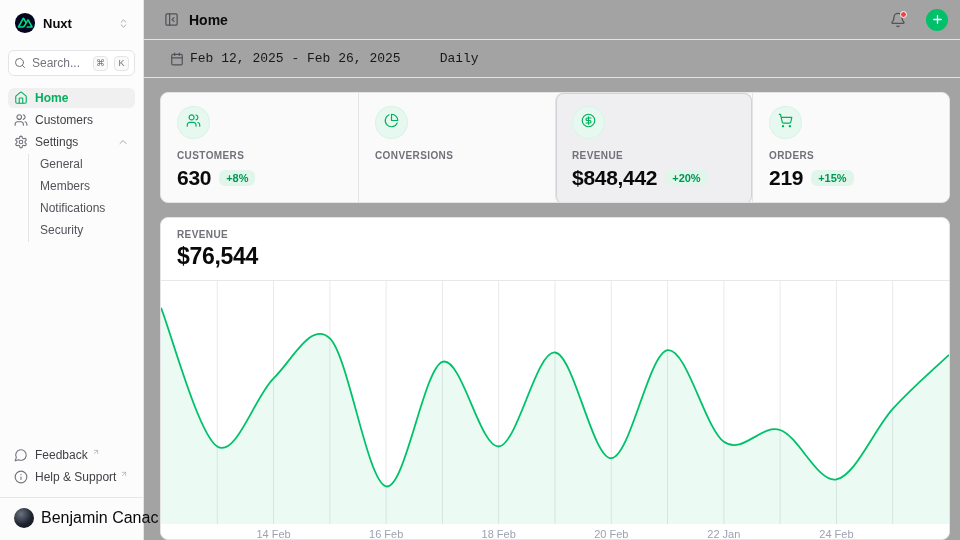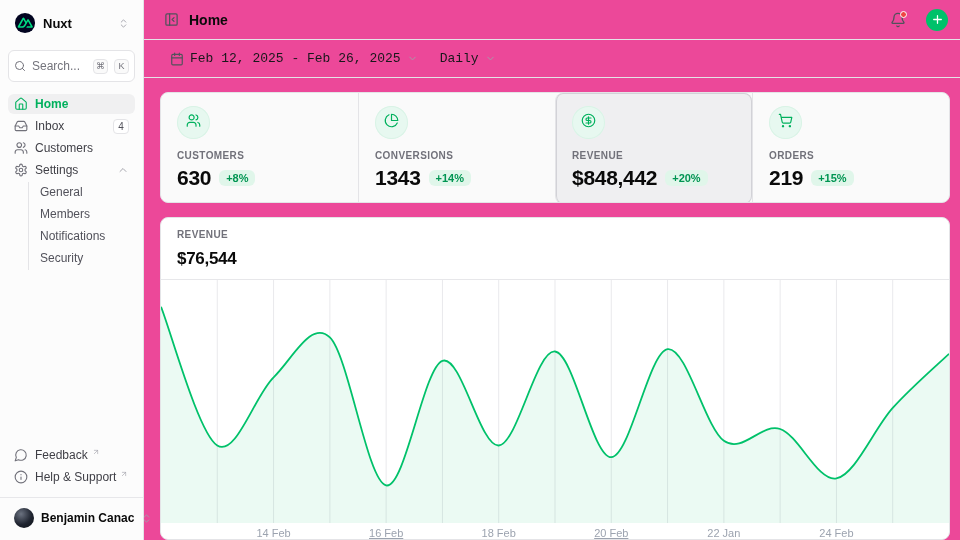--- a/index.html
+++ b/index.html
@@ -1,43 +1,43 @@
 <!DOCTYPE html>
 <html><head>
 <meta charset="utf-8">
 <style>
   html,body{margin:0;padding:0;background:#fff;}
   *{box-sizing:border-box;}
   body{font-family:"Liberation Sans",sans-serif;color:#0a0a0a;-webkit-font-smoothing:antialiased;}
-  .app{width:960px;height:540px;display:flex;overflow:hidden;background:#ec4899;}
+  .app{width:960px;height:540px;display:flex;overflow:hidden;background:#a3a3a3;}
 
   
   .sidebar{width:144px;min-width:144px;border-right:1px solid #e4e4e7;display:flex;flex-direction:column;padding:8px;background:#fcfcfc;}
   .team-row{display:flex;align-items:center;gap:7px;padding:4px 6px;border-radius:6px;cursor:pointer;}
   .team-row .logo{width:22px;height:22px;display:inline-flex;}
   .team-name{font-size:13px;font-weight:700;flex:1;}
   .updown{color:#a1a1aa;display:inline-flex;}
-  .searchbar{margin-top:12px;height:32px;border:1px solid #e4e4e7;background:#fff;border-radius:6px;display:flex;align-items:center;gap:6px;padding:0 5px;color:#71717a;cursor:text;}
+  .searchbar{margin-top:12px;height:26px;border:1px solid #e4e4e7;background:#fff;border-radius:6px;display:flex;align-items:center;gap:6px;padding:0 5px;color:#71717a;cursor:text;}
   .searchbar .ph{font-size:12px;flex:1;color:#74747c;}
   .kbd{font-size:9px;color:#71717a;background:#fafafa;border:1px solid #e4e4e7;border-radius:4px;min-width:15px;height:15px;display:inline-flex;align-items:center;justify-content:center;padding:0 2px;}
   nav{margin-top:12px;flex:1;display:flex;flex-direction:column;}
   .nav-item{display:flex;align-items:center;gap:7px;height:20px;padding:0 6px;margin-bottom:2px;border-radius:6px;font-size:12px;color:#3f3f46;cursor:pointer;}
   .nav-item .nicon{display:inline-flex;color:#71717a;}
   .nav-item.active{background:#f0f0f1;color:#00b15d;font-weight:600;}
   .nav-item.active .nicon{color:#00b15d;}
   .nav-item .lbl{flex:1;white-space:nowrap;}
   .count-badge{font-size:10px;color:#52525b;border:1px solid #e4e4e7;background:#fff;border-radius:4px;min-width:16px;height:15px;display:inline-flex;align-items:center;justify-content:center;padding:0 3px;}
   .subnav{margin:0 0 2px 20px;border-left:1px solid #e4e4e7;padding-left:5px;}
   .subnav .nav-item{color:#52525b;}
   .side-footer{display:flex;flex-direction:column;}
   .ext{color:#a1a1aa;display:inline-flex;margin-left:-3px;margin-top:-6px;}
   .side-sep{height:1px;background:#e7e7ea;margin:8px -8px 8px -8px;}
   .user-row{display:flex;align-items:center;gap:7px;padding:2px 6px 4px 6px;border-radius:6px;cursor:pointer;}
   .avatar{width:20px;height:20px;border-radius:50%;background:radial-gradient(circle at 35% 30%,#6b7280 0%,#1f2430 55%,#0b0e14 100%);flex:none;}
-  .user-name{font-size:12px;font-weight:700;flex:1;white-space:nowrap;}
+  .user-name{font-size:16px;font-weight:400;flex:1;white-space:nowrap;}
 
   
   main{flex:1;display:flex;flex-direction:column;min-width:0;}
   .topbar{height:40px;border-bottom:1px solid #e4e4e7;display:flex;align-items:center;padding:0 12px 0 20px;gap:10px;}
   .icon-btn{background:none;border:none;padding:0;display:inline-flex;color:#52525b;cursor:pointer;position:relative;}
   .page-title{font-size:14px;font-weight:700;flex:1;}
   .bell-dot{position:absolute;top:-1px;right:-1px;width:7px;height:7px;border-radius:50%;background:#f04444;border:1px solid #fff;}
   .plus-btn{width:22px;height:22px;border-radius:50%;border:none;background:#00c16a;color:#fff;display:inline-flex;align-items:center;justify-content:center;margin-left:10px;cursor:pointer;}
   .filterbar{height:38px;border-bottom:1px solid #e4e4e7;display:flex;align-items:center;padding:0 20px;gap:10px;}
   .ghost-btn{background:none;border:none;display:inline-flex;align-items:center;gap:6px;font-size:13px;font-weight:500;color:#18181b;font-family:Liberation Mono, monospace;cursor:pointer;padding:4px 6px;border-radius:6px;}
@@ -54,21 +54,21 @@
   .stat-icon{width:33px;height:33px;border-radius:50%;background:#e7f8f0;box-shadow:inset 0 0 0 1px #d9f3e6;color:#00b15d;display:flex;align-items:center;justify-content:center;}
   .stat-label{margin-top:11px;font-size:10px;font-weight:600;letter-spacing:.4px;color:#71717a;}
   .stat-value-row{margin-top:5px;display:flex;align-items:center;gap:8px;}
   .stat-value{font-size:21px;font-weight:700;letter-spacing:-.3px;}
   .delta-badge{font-size:11px;font-weight:600;color:#009552;background:#e0f6ea;border-radius:6px;padding:2px 7px;}
 
   
   .chart-panel{margin-top:14px;border:1px solid #e4e4e7;border-radius:8px;height:329px;overflow:hidden;background:#fff;}
   .chart-header{padding:11px 16px 10px 16px;border-bottom:1px solid #e7e7ea;}
   .chart-kicker{font-size:10px;font-weight:600;letter-spacing:.4px;color:#71717a;}
-  .chart-value{font-size:17px;font-weight:700;letter-spacing:-.3px;margin-top:9px;}
+  .chart-value{font-size:23px;font-weight:700;letter-spacing:-.3px;margin-top:3px;}
   .chart-body{position:relative;height:265px;}
   .chart-body svg{display:block;width:100%;height:243px;}
   .xlabels{position:absolute;top:247px;left:0;right:0;height:16px;}
   .xlabels span{position:absolute;transform:translateX(-50%);font-size:11px;color:#9ca3af;white-space:nowrap;}
 </style>
 </head>
 <body>
 
 <div class="app">
 
@@ -106,30 +106,20 @@
             <svg width="14" height="14" viewBox="0 0 24 24" fill="none" stroke="currentColor" stroke-width="1.9" stroke-linecap="round" stroke-linejoin="round">
               <path d="M15 21v-8a1 1 0 0 0-1-1h-4a1 1 0 0 0-1 1v8"></path>
               <path d="M3 10a2 2 0 0 1 .709-1.528l7-6a2 2 0 0 1 2.582 0l7 6A2 2 0 0 1 21 10v9a2 2 0 0 1-2 2H5a2 2 0 0 1-2-2z"></path>
             </svg>
           </span>
           <span class="lbl">Home</span>
         </div>
         <div class="nav-item">
           <span class="nicon">
             <svg width="14" height="14" viewBox="0 0 24 24" fill="none" stroke="currentColor" stroke-width="1.9" stroke-linecap="round" stroke-linejoin="round">
-              <polyline points="22 12 16 12 14 15 10 15 8 12 2 12"></polyline>
-              <path d="M5.45 5.11 2 12v6a2 2 0 0 0 2 2h16a2 2 0 0 0 2-2v-6l-3.45-6.89A2 2 0 0 0 16.76 4H7.24a2 2 0 0 0-1.79 1.11z"></path>
-            </svg>
-          </span>
-          <span class="lbl">Inbox</span>
-          <span class="count-badge">4</span>
-        </div>
-        <div class="nav-item">
-          <span class="nicon">
-            <svg width="14" height="14" viewBox="0 0 24 24" fill="none" stroke="currentColor" stroke-width="1.9" stroke-linecap="round" stroke-linejoin="round">
               <path d="M16 21v-2a4 4 0 0 0-4-4H6a4 4 0 0 0-4 4v2"></path>
               <circle cx="9" cy="7" r="4"></circle>
               <path d="M22 21v-2a4 4 0 0 0-3-3.87"></path>
               <path d="M16 3.13a4 4 0 0 1 0 7.75"></path>
             </svg>
           </span>
           <span class="lbl">Customers</span>
         </div>
         <div class="nav-item">
           <span class="nicon">
@@ -281,24 +271,20 @@
             </div>
           </div>
           <div class="stat">
             <div class="stat-icon">
               <span class="nicon"><svg width="15" height="15" viewBox="0 0 24 24" fill="none" stroke="currentColor" stroke-width="1.9" stroke-linecap="round" stroke-linejoin="round">
                   <path d="M21.21 15.89A10 10 0 1 1 8 2.83"></path>
                   <path d="M22 12A10 10 0 0 0 12 2v10z"></path>
                 </svg></span>
             </div>
             <div class="stat-label">CONVERSIONS</div>
-            <div class="stat-value-row">
-              <span class="stat-value">1343</span>
-              <span class="delta-badge">+14%</span>
-            </div>
           </div>
           <div class="stat selected">
             <div class="stat-icon">
               <span class="nicon"><svg width="15" height="15" viewBox="0 0 24 24" fill="none" stroke="currentColor" stroke-width="1.9" stroke-linecap="round" stroke-linejoin="round">
                   <circle cx="12" cy="12" r="10"></circle>
                   <path d="M16 8h-6a2 2 0 1 0 0 4h4a2 2 0 1 1 0 4H8"></path>
                   <path d="M12 18V6"></path>
                 </svg></span>
             </div>
             <div class="stat-label">REVENUE</div>

